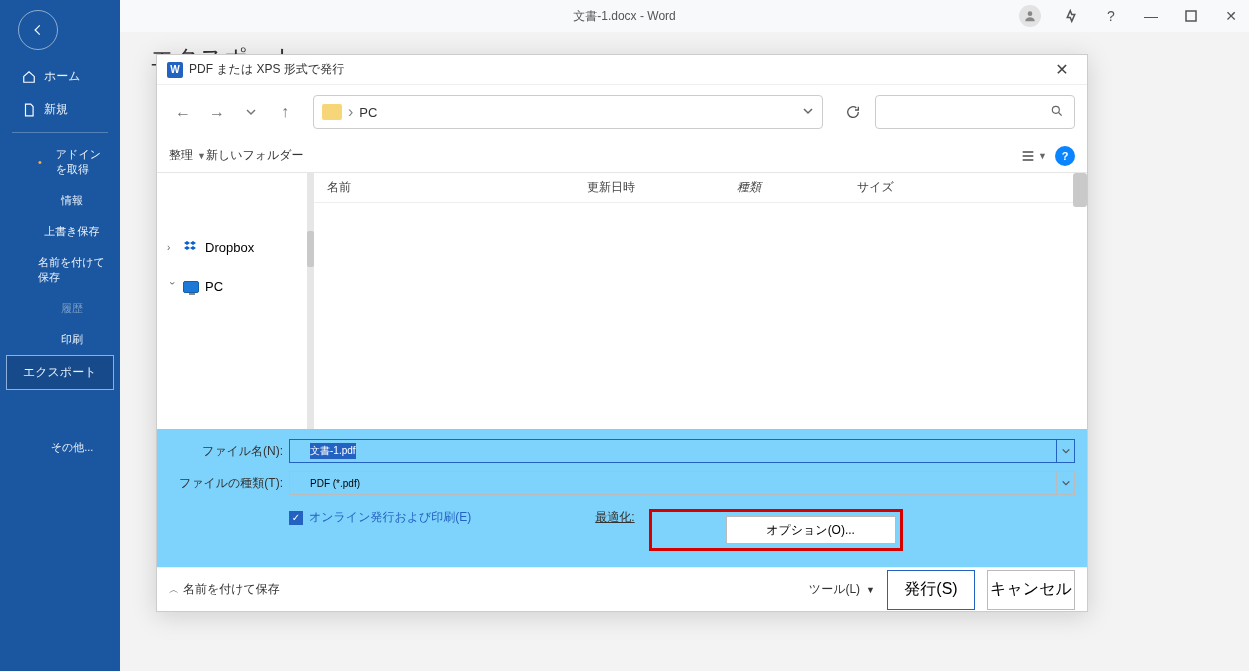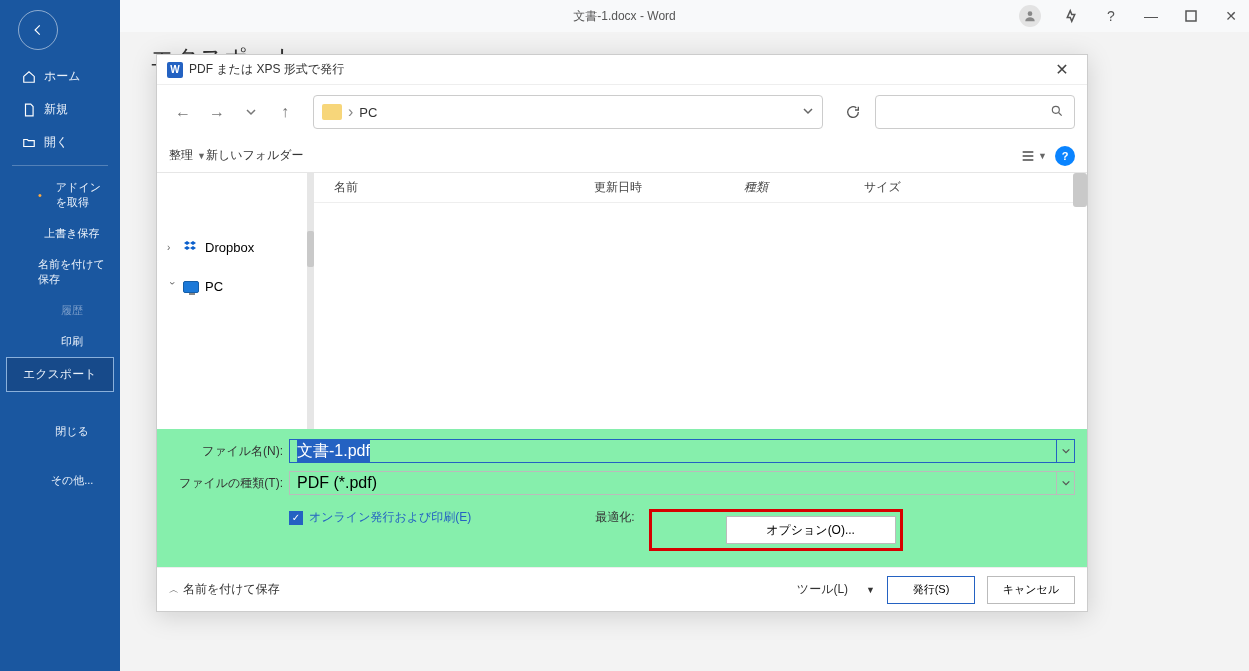--- a/index.html
+++ b/index.html
@@ -55,56 +55,56 @@
     .tree-pane { width: 150px; border-right: none; padding: 60px 6px 6px 6px; font-size: 13px; }
     .tree-item { display: flex; align-items: center; gap: 6px; padding: 6px 4px; cursor: pointer; }
     .tree-chev { color: #666; font-size: 10px; width: 10px; }
     .dropbox-ico { width: 16px; height: 16px; }
     .pc-ico { width: 16px; height: 12px; background: #1c79d8; border: 1px solid #155ea8; border-radius: 2px; position: relative; }
     .pc-ico::after { content: ""; position: absolute; bottom: -3px; left: 5px; width: 6px; height: 2px; background: #888; }
     .tree-splitter { position: absolute; left: 150px; top: 0; bottom: 0; width: 7px; background: #e6e6e6; cursor: ew-resize; display: flex; align-items: center; }
     .tree-splitter-handle { position: absolute; top: 58px; width: 7px; height: 36px; background: #c9c9c9; border-radius: 2px; }
     
     .list-pane { flex: 1; display: flex; flex-direction: column; margin-left: 7px; }
-    .list-header { height: 30px; display: flex; align-items: center; border-bottom: 1px solid #eee; font-size: 12px; color: #444; padding-left: 20px; }
+    .list-header { height: 30px; display: flex; align-items: center; border-bottom: 1px solid #eee; font-size: 12px; color: #444; padding-left: 13px; }
     .lh { flex-shrink: 0; }
     .lh.name { width: 260px; }
     .lh.date { width: 150px; }
     .lh.kind { width: 120px; font-style: italic; }
     .lh.size { width: 80px; }
     .list-scroll { position: absolute; right: 0; top: 0; width: 14px; height: 34px; background: #c9c9c9; border-radius: 3px; }
     
-    .dlg-bottom { padding: 10px 12px 10px 12px; background: #86efac; }
+    .dlg-bottom { padding: 10px 12px 10px 12px; background: #7dd3fc; }
     .form-row { display: flex; align-items: center; margin-bottom: 8px; }
     .form-label { width: 120px; text-align: right; font-size: 12px; color: #333; padding-right: 6px; }
-    .form-input { flex: 1; height: 24px; border: 1px solid #2462c2; padding: 0 7px; font-size: 16px; }
+    .form-input { flex: 1; height: 24px; border: 1px solid #2462c2; padding: 0 20px; font-size: 10px; }
     .form-input.sel { border: 1px solid #bbb; }
     .filename-highlight { background: #2462c2; color: #fff; padding: 1px 0; }
     .form-chev { width: 18px; height: 24px; border: 1px solid #bbb; border-left: none; display: flex; align-items: center; justify-content: center; color: #555; font-size: 10px; cursor: pointer; }
     .form-chev.blue { border-color: #2462c2; }
     
     .options-row { display: flex; align-items: flex-start; padding: 6px 0 6px 120px; gap: 14px; }
     .chk-wrap { display: flex; align-items: center; gap: 6px; font-size: 12px; color: #2462c2; }
     .chk { width: 14px; height: 14px; border: 1px solid #2462c2; background: #2462c2; color: #fff; display: flex; align-items: center; justify-content: center; font-size: 10px; }
-    .opt-label { font-size: 12px; color: #333; margin-left: 110px; white-space: nowrap; }
+    .opt-label { font-size: 12px; color: #333; margin-left: 110px; white-space: nowrap; text-decoration: underline; }
     .radio-group { display: flex; flex-direction: column; gap: 6px; margin-left: 6px; }
     .radio-row { display: flex; align-items: flex-start; gap: 6px; font-size: 12px; max-width: 160px; line-height: 1.4; }
     .radio { width: 13px; height: 13px; border: 1px solid #2462c2; border-radius: 50%; flex-shrink: 0; margin-top: 2px; display: flex; align-items: center; justify-content: center; }
     .radio.on::after { content: ""; width: 7px; height: 7px; background: #2462c2; border-radius: 50%; }
     .radio.off { border-color: #888; }
     .radio-label { color: #2462c2; }
     .radio-label.off { color: #333; }
     .opt-btn { width: 170px; height: 28px; border: 1px solid #bbb; background: #fff; font-size: 12px; cursor: pointer; margin-left: 70px; }
     .opt-hl { border: 3px solid #d70000; padding: 4px; }
     
     .dlg-footer { height: 44px; border-top: 1px solid #eee; display: flex; align-items: center; padding: 0 12px; gap: 12px; font-size: 12px; }
     .folder-toggle { display: flex; align-items: center; gap: 4px; cursor: pointer; color: #333; }
     .footer-spacer { flex: 1; }
-    .tool-drop { display: flex; align-items: center; gap: 18px; cursor: pointer; color: #333; }
-    .f-btn { min-width: 88px; height: 28px; border: 1px solid #bbb; background: #fff; cursor: pointer; font-size: 11px; }
+    .tool-drop { display: flex; align-items: center; gap: 6px; cursor: pointer; color: #333; }
+    .f-btn { min-width: 88px; height: 40px; border: 1px solid #bbb; background: #fff; cursor: pointer; font-size: 16px; }
     .f-btn.primary { border-color: #2462c2; }
   </style>
 </head>
 <body>
 
 <div class="window-chrome">
   <span class="window-title">文書-1.docx  -  Word</span>
   <div class="window-controls">
     <div class="wc user">
         <svg width="14" height="14" viewBox="0 0 24 24" fill="#888">
@@ -143,51 +143,43 @@
     <span>ホーム</span>
   </div>
   <div class="sb-item">
     <span class="sb-ico">
         <svg width="14" height="14" viewBox="0 0 24 24" fill="none" stroke="#fff" stroke-width="2">
           <path d="M6 2h9l4 4v16H6z"></path>
         </svg>
       </span>
     <span>新規</span>
   </div>
-  <div class="sb-item">
-    <span class="sb-ico">
-        <svg width="14" height="14" viewBox="0 0 24 24" fill="none" stroke="#fff" stroke-width="2">
-          <path d="M3 6h6l2 2h10v10H3z"></path>
-        </svg>
-      </span>
-    <span>開く</span>
-  </div>
   <div class="sb-sep"></div>
   <div class="sb-item sub bullet">
       <span>アドインを取得</span>
     </div>
   <div class="sb-item sub">
+      <span>情報</span>
+    </div>
+  <div class="sb-item sub">
       <span>上書き保存</span>
     </div>
   <div class="sb-item sub">
       <span>名前を付けて保存</span>
     </div>
   <div class="sb-item sub dim">
       <span>履歴</span>
     </div>
   <div class="sb-item sub">
       <span>印刷</span>
     </div>
   <div class="sb-item active">
       <span>エクスポート</span>
     </div>
   <div style="height:24px"></div>
-  <div class="sb-item sub">
-      <span>閉じる</span>
-    </div>
   <div style="height:18px"></div>
   <div class="sb-item sub">
       <span>その他...</span>
     </div>
 </div>
 
 <div class="backstage-heading">エクスポート</div>
 
 <div class="dialog">
   <div class="dlg-title">

